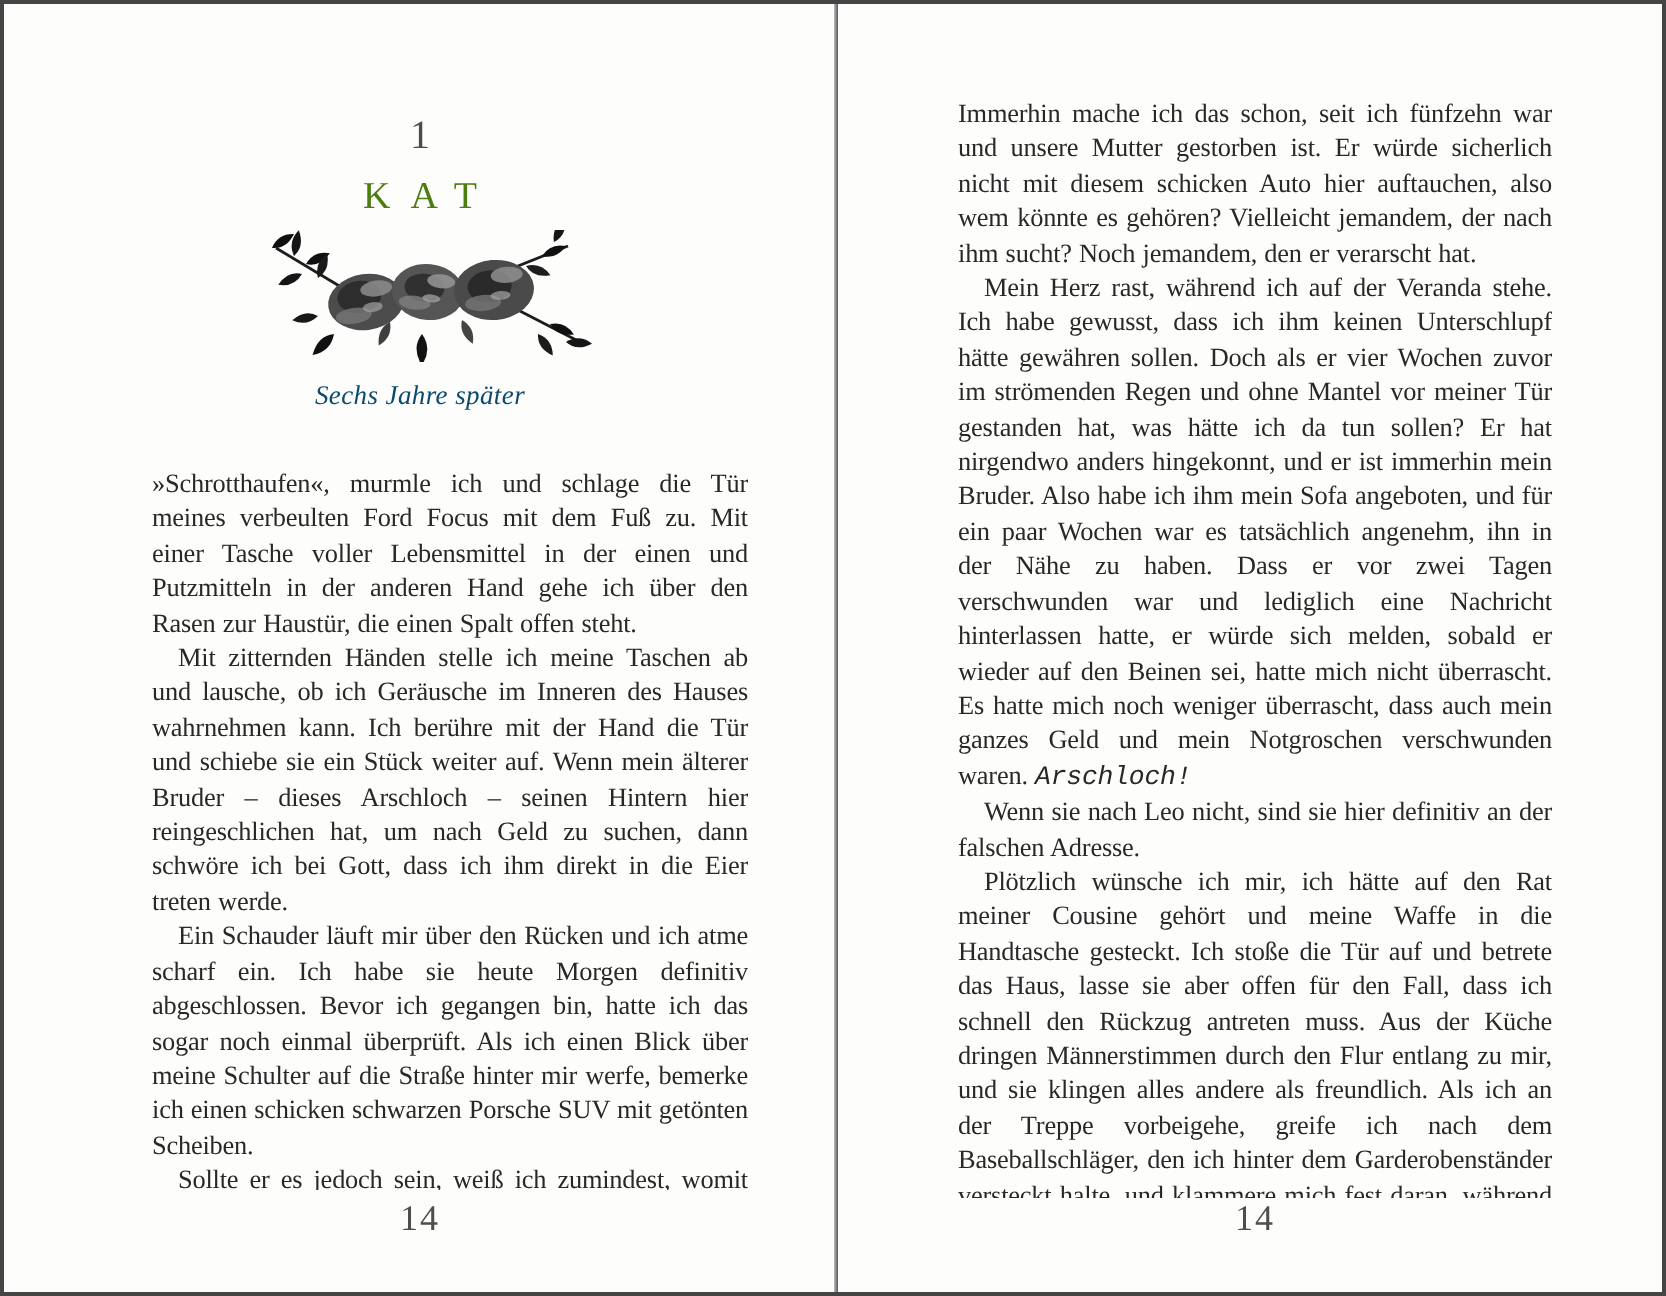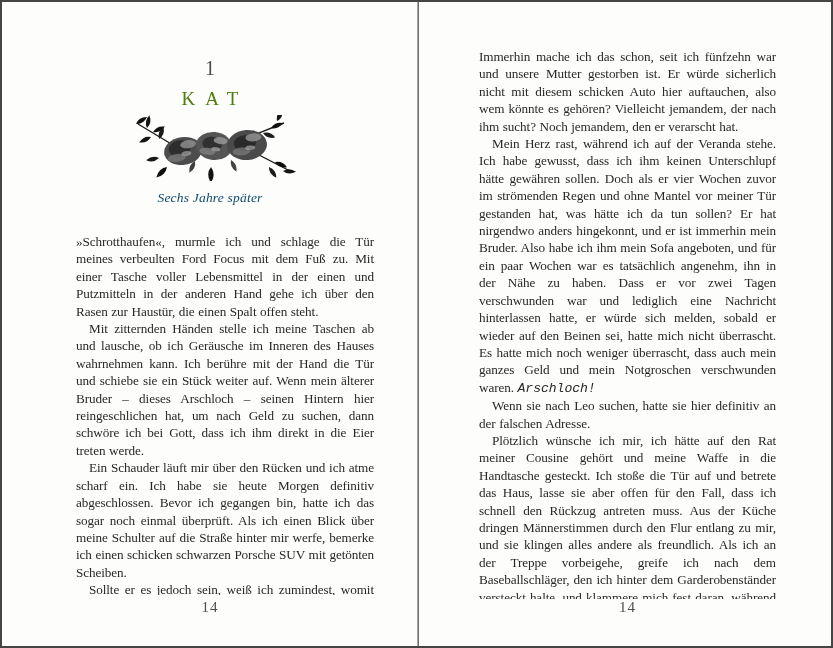--- a/index.html
+++ b/index.html
@@ -43,21 +43,21 @@
     margin-top:11px; font-size:19px; line-height:1;
     letter-spacing:10px; padding-left:10px; color:#4d7c0f;
   }
   .ornament { display:block; margin:7px auto 0; }
   .section-note {
     margin-top:9px; font-style:italic;
     font-size:13.5px; color:#0c4a6e; letter-spacing:0.2px;
   }
   .folio {
     position:absolute; top:597px; width:298px;
-    text-align:center; font-size:15px; color:#4e4e4e; letter-spacing:1px;
+    text-align:center; font-size:18px; color:#4e4e4e; letter-spacing:1px;
   }
   #folio-left  { left:59px; }
   #folio-right { left:477px; width:297px; }
   .em { font-style:italic;font-family:Liberation Mono, monospace; }
 </style>
 </head>
 <body>
 
 <div class="spread">
 
@@ -130,20 +130,20 @@
     <p>Sollte er es jedoch sein, weiß ich zumindest, womit ich es zu tun habe. Ich weiß genau, wie ich ihn handhaben muss.</p>
   </div>
 
   <div id="folio-left" class="folio">14</div>
 
   <div class="gutter"></div>
 
   <div id="right-body" class="page-body">
     <p class="noindent">Immerhin mache ich das schon, seit ich fünfzehn war und unsere Mutter gestorben ist. Er würde sicherlich nicht mit diesem schicken Auto hier auftauchen, also wem könnte es gehören? Vielleicht jemandem, der nach ihm sucht? Noch jemandem, den er verarscht hat.</p>
     <p><span>Mein Herz rast, während ich auf der Veranda stehe. Ich habe gewusst, dass ich ihm keinen Unterschlupf hätte gewähren sollen. Doch als er vier Wochen zuvor im strömenden Regen und ohne Mantel vor meiner Tür gestanden hat, was hätte ich da tun sollen? Er hat nirgendwo anders hingekonnt, und er ist immerhin mein Bruder. Also habe ich ihm mein Sofa angeboten, und für ein paar Wochen war es tatsächlich angenehm, ihn in der Nähe zu haben. Dass er vor zwei Tagen verschwunden war und lediglich eine Nachricht hinterlassen hatte, er würde sich melden, sobald er wieder auf den Beinen sei, hatte mich nicht überrascht. Es hatte mich noch weniger überrascht, dass auch mein ganzes Geld und mein Notgroschen verschwunden waren. </span><span class="em">Arschloch!</span></p>
-    <p>Wenn sie nach Leo suchen, hatte sie hier definitiv an der falschen Adresse.</p>
+    <p>Wenn sie nach Leo nicht, sind sie hier definitiv an der falschen Adresse.</p>
     <p>Plötzlich wünsche ich mir, ich hätte auf den Rat meiner Cousine gehört und meine Waffe in die Handtasche gesteckt. Ich stoße die Tür auf und betrete das Haus, lasse sie aber offen für den Fall, dass ich schnell den Rückzug antreten muss. Aus der Küche dringen Männerstimmen durch den Flur entlang zu mir, und sie klingen alles andere als freundlich. Als ich an der Treppe vorbeigehe, greife ich nach dem Baseballschläger, den ich hinter dem Garderobenständer versteckt halte, und klammere mich fest daran, während ich mich zur Rückseite des Hauses begebe.</p>
 
   </div>
 
   <div id="folio-right" class="folio">14</div>
 
 </div>
 
 </body></html>

